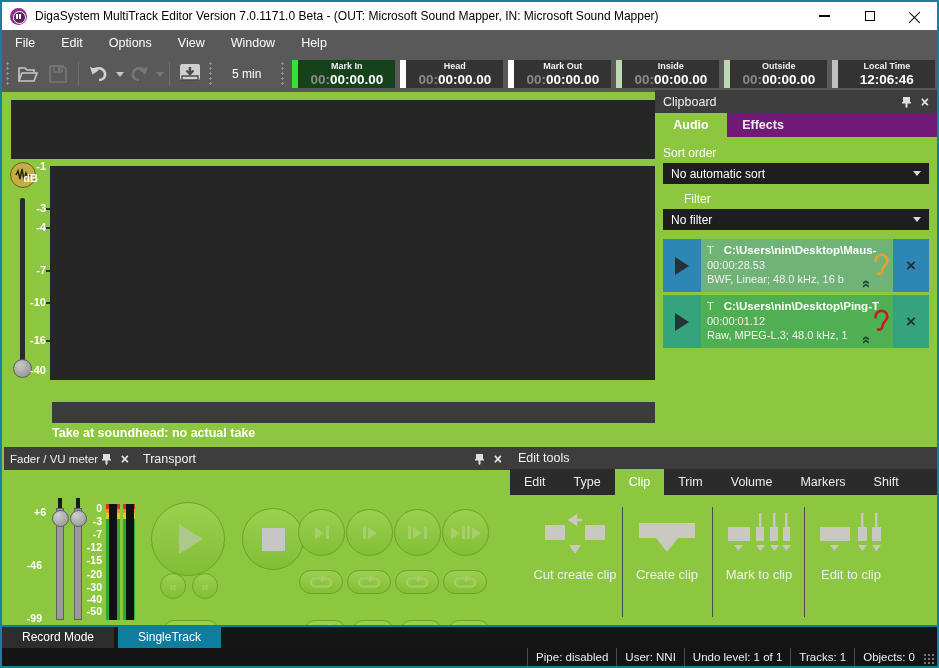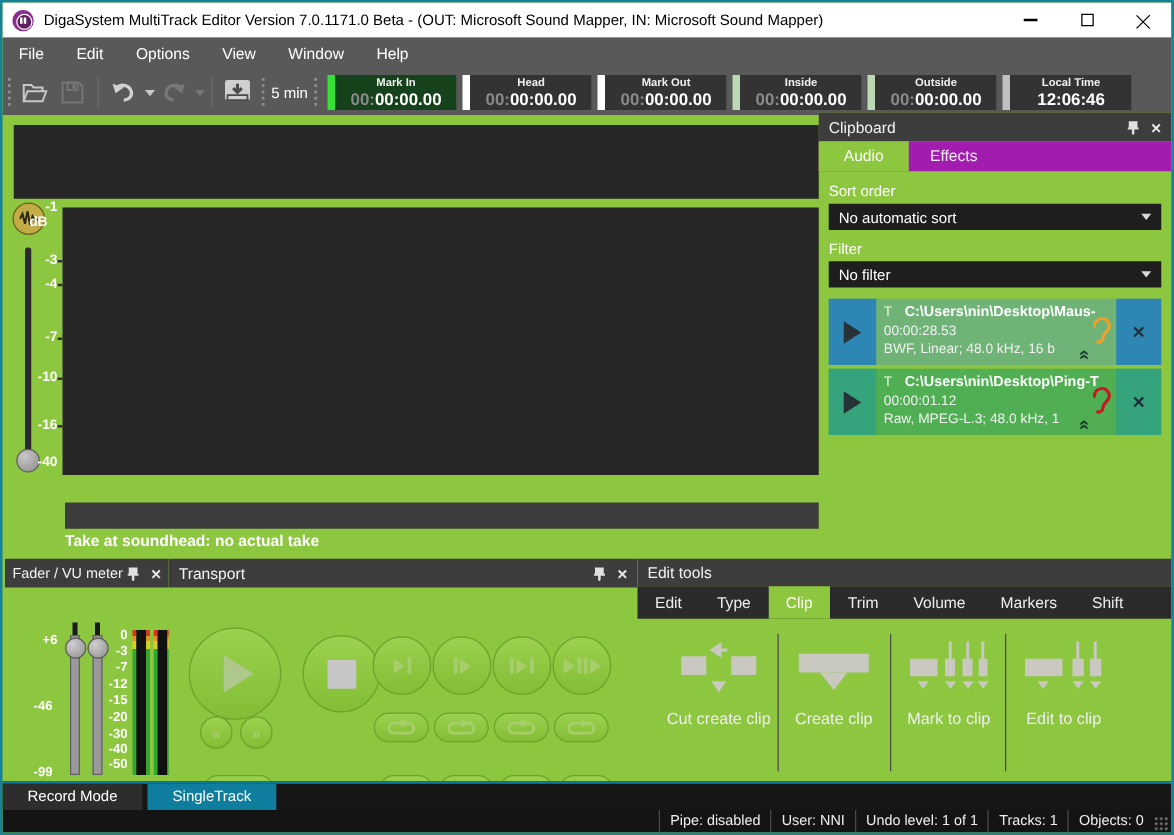--- a/index.html
+++ b/index.html
@@ -33,21 +33,21 @@
   .toolbar { position:absolute; left:0; top:54px; width:935px; height:36px; background:#595959;
              display:flex; align-items:center; }
   .grip { width:5px; height:26px; margin:0 3px;
           background-image:radial-gradient(circle, #8F8F8F 1px, transparent 1.3px);
           background-size:5px 5px; background-position:center top; }
   .tb-btn { width:30px; height:30px; display:flex; align-items:center; justify-content:center; }
   .tb-sep { width:1px; height:24px; background:#6F6F6F; margin:0 5px; }
   .dd-caret { width:0; height:0; border-left:4px solid transparent; border-right:4px solid transparent;
               border-top:5px solid #C8C8C8; margin-left:2px; }
   .dd-caret.dis { border-top-color:#777; }
-  .five-min { color:#FFF; font-size:12px; margin:0 1px; }
+  .five-min { color:#FFF; font-size:12px; margin:0 16px; }
   
   .time-row { display:flex; gap:5px; margin-left:4px; }
   .time-box { display:flex; height:28px; }
   .time-bar { width:6px; height:100%; }
   .time-body { width:97px; display:flex; flex-direction:column; align-items:center; justify-content:center; background:#333333; }
   .t0 .time-bar{background:#33E333;} .t0 .time-body{background:#15411B;}
   .t1 .time-bar{background:#FFFFFF;} .t2 .time-bar{background:#FFFFFF;}
   .t3 .time-bar{background:#BCD9B4;} .t4 .time-bar{background:#BCD9B4;}
   .t5 .time-bar{background:#C0C0C0;}
   .time-label { font-size:9px; font-weight:bold; color:#F0F0F0; line-height:11px; }
@@ -66,21 +66,21 @@
   .low-bar { position:absolute; left:50px; top:400px; width:605px; height:21px; background:#3C3C3C; }
   .take-status { position:absolute; left:50px; top:424px; font-size:12.5px; font-weight:bold; color:#FFF; }
   
   .panel-title { height:23px; background:#3D3D3D; display:flex; align-items:center; padding:0 8px;
                  font-size:12.5px; color:#F2F2F2; }
   .panel-title .sp { margin-left:auto; display:flex; align-items:center; gap:10px; }
   .pin-ic { display:block; }
   .x-ic { color:#E8E8E8; font-size:14px; font-weight:bold; line-height:14px; }
   
   .clipboard { position:absolute; left:653px; top:88px; width:282px; height:357px; background:#8DC63F; }
-  .clip-tabs { height:24px; background:#a21caf; display:flex; }
+  .clip-tabs { height:24px; background:#701a75; display:flex;font-weight:bold; }
   .clip-tab { width:72px; text-align:center; line-height:24px; font-size:12.5px; color:#EDEDED; }
   .clip-tab.active { background:#8DC63F; color:#FFF; }
   .clip-body { padding:6px 8px 0 8px; }
   .field-label { font-size:12px; color:#FFF; margin:3px 0 3px 0; }
   .dropdown { height:21px; background:#1E1E1E; display:flex; align-items:center; padding:0 8px;
               font-size:12px; color:#FFF; position:relative; }
   .dropdown .car { position:absolute; right:8px; top:8px; width:0; height:0;
                    border-left:4.5px solid transparent; border-right:4.5px solid transparent; border-top:5px solid #D8D8D8; }
   .clip-list { margin-top:9px; display:flex; flex-direction:column; gap:3px; }
   .aclip { height:53px; display:flex; }
@@ -310,21 +310,21 @@
     <div class="clip-tabs">
       <div class="clip-tab active">Audio</div>
       <div class="clip-tab">Effects</div>
     </div>
     <div class="clip-body">
       <div class="field-label">Sort order</div>
       <div class="dropdown">
         <span>No automatic sort</span>
         <span class="car"></span>
       </div>
-      <div class="field-label" style="margin-top:8px;">Filter</div>
+      <div class="field-label" style="margin-top:8px;margin-left:21px;">Filter</div>
       <div class="dropdown">
         <span>No filter</span>
         <span class="car"></span>
       </div>
       <div class="clip-list">
         <div class="aclip c0">
           <div class="play">
               <div class="ptri"></div>
             </div>
           <div class="content">

